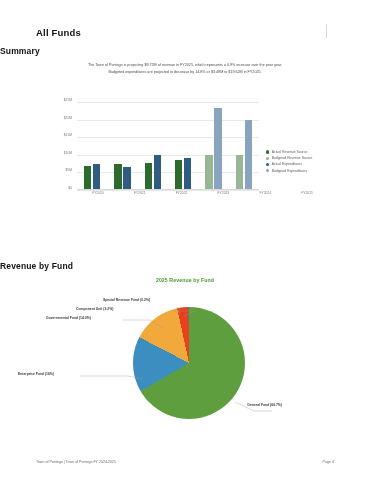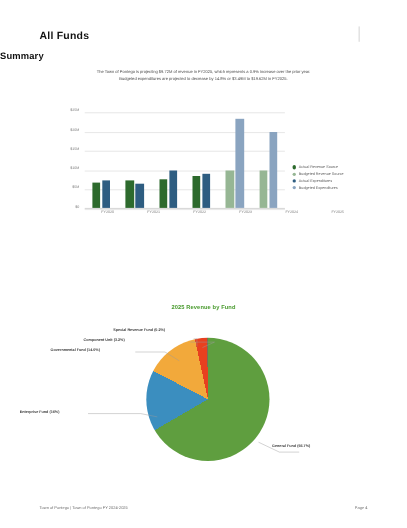--- a/index.html
+++ b/index.html
@@ -271,20 +271,21 @@
           <span class="bc-swatch" style="background: rgb(46, 93, 129);"></span>
           <span class="bc-legend-label">Actual Expenditures</span>
         </div>
         <div class="bc-legend-row">
           <span class="bc-swatch" style="background: rgb(138, 164, 192);"></span>
           <span class="bc-legend-label">Budgeted Expenditures</span>
         </div>
       </div>
   </div>
 
+  <div class="section-title" id="revenue-title">Revenue by Fund</div>
   <div class="pie-subtitle">2025 Revenue by Fund</div>
 
   <div class="piewrap">
     <div class="pie" style="background: conic-gradient(rgb(95, 158, 63) 0deg, rgb(95, 158, 63) 239.88deg, rgb(59, 142, 191) 239.88deg, rgb(59, 142, 191) 297.423deg, rgb(242, 169, 59) 297.423deg, rgb(242, 169, 59) 347.772deg, rgb(232, 64, 31) 347.772deg, rgb(232, 64, 31) 359.281deg, rgb(122, 106, 88) 359.281deg, rgb(122, 106, 88) 360deg);"></div>
     <div id="pie-labels">
         <div class="pie-label" style="right: 88px; top: 111px;">General Fund (66.7%)</div>
         <div class="pie-label" style="left: 18px; top: 80px;">Enterprise Fund (16%)</div>
         <div class="pie-label" style="left: 46px; top: 24px;">Governmental Fund (14.0%)</div>
         <div class="pie-label" style="left: 76px; top: 15px;">Component Unit (3.2%)</div>
         <div class="pie-label" style="left: 103px; top: 6px;">Special Revenue Fund (0.2%)</div>

